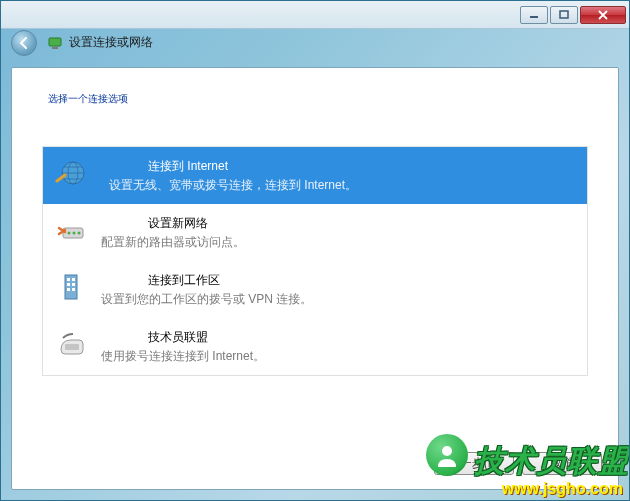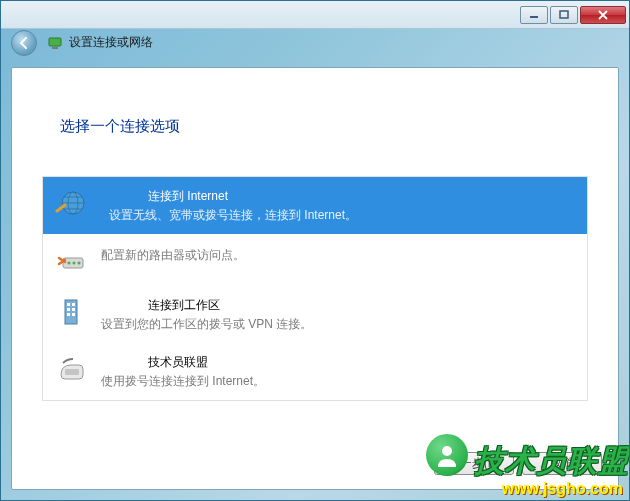--- a/index.html
+++ b/index.html
@@ -67,23 +67,22 @@
     }
     .content {
       position: absolute;
       left: 10px; right: 10px; top: 66px; bottom: 10px;
       background: #fff;
       border: 1px solid #7fa5bc;
       border-radius: 2px;
     }
     .heading {
       color: #003399;
-      font-size: 15px;
-      padding: 24px 0 0 48px;
-      margin-top: 25px;
+      font-size: 10px;
+      padding: 24px 0 0 36px;
     }
     .options {
       margin: 40px 30px 0 30px;
       border: 1px solid #e0e0e0;
     }
     .option {
       display: flex;
       align-items: flex-start;
       padding: 10px 12px;
       gap: 14px;
@@ -219,20 +218,21 @@
       <div class="opt-icon">
         <svg width="32" height="32" viewBox="0 0 32 32">
           <rect x="8" y="14" width="20" height="10" rx="2" fill="#d8d8d8" stroke="#9a9a9a"></rect>
           <circle cx="14" cy="19" r="1.5" fill="#4aaf4a"></circle>
             <circle cx="19" cy="19" r="1.5" fill="#4aaf4a"></circle>
             <circle cx="24" cy="19" r="1.5" fill="#4aaf4a"></circle>
           <path d="M4 20 L10 16 M4 14 L10 18" stroke="#e07030" stroke-width="2.5" stroke-linecap="round"></path>
         </svg>
       </div>
       <div class="opt-text">
+        <div class="opt-title">设置新网络</div>
         <div class="opt-desc">配置新的路由器或访问点。</div>
       </div>
     </div>
 
     <div class="option">
       <div class="opt-icon">
         <svg width="32" height="32" viewBox="0 0 32 32">
           <rect x="10" y="4" width="12" height="24" fill="#7aafd8" stroke="#4a7fa8"></rect>
           <rect x="12" y="7" width="3" height="3" fill="#fff"></rect>
             <rect x="17" y="7" width="3" height="3" fill="#fff"></rect>

